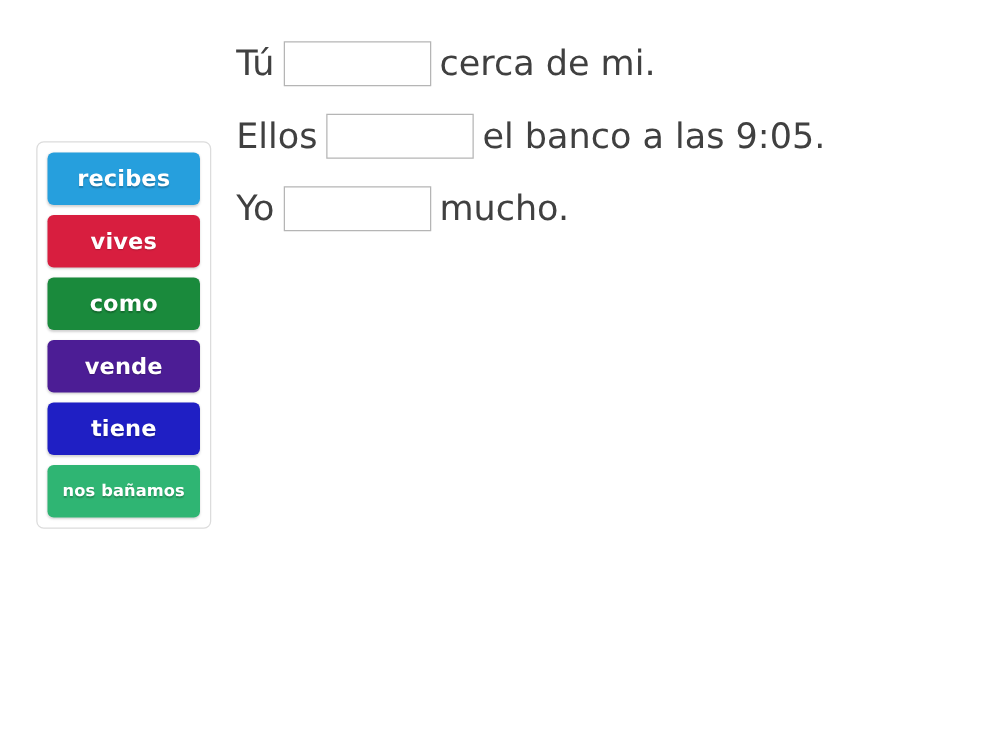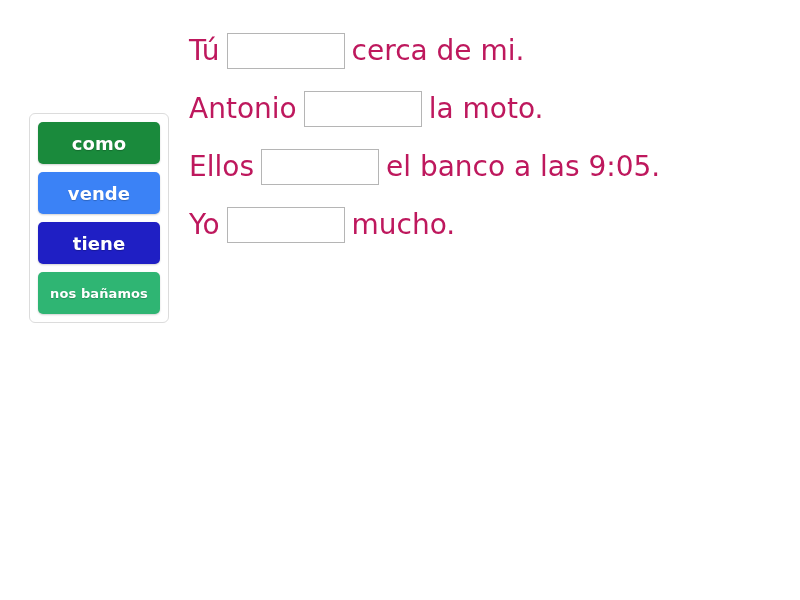--- a/index.html
+++ b/index.html
@@ -57,21 +57,21 @@
   
   #sentences {
     position: absolute;
     left: 189px;
     top: 33px;
     width: 580px;
   }
 
   .sentence {
     font-size: 28px;
-    color: #be185d;
+    color: #404040;
     line-height: 1.0;
     margin-bottom: 22px;
     display: block;
     white-space: normal;
   }
   .sentence:last-child { margin-bottom: 0; }
 
   .txt {
     vertical-align: middle;
   }
@@ -85,26 +85,27 @@
     margin: 0 7px;
     box-sizing: border-box;
   }
 </style>
 </head>
 <body>
 
 <div id="exercise">
 
   <div id="word-bank">
+      <div class="word-tile" style="background: rgb(38, 159, 221);">recibes</div>
+      <div class="word-tile" style="background: rgb(216, 30, 63);">vives</div>
       <div class="word-tile" style="background: rgb(26, 138, 60);">como</div>
-      <div class="word-tile" style="background: #3b82f6;">vende</div>
+      <div class="word-tile" style="background: #4c1d95;">vende</div>
       <div class="word-tile" style="background: rgb(31, 31, 196);">tiene</div>
       <div class="word-tile small" style="background: rgb(47, 181, 115);">nos bañamos</div>
     </div>
 
   <div id="sentences">
       <div class="sentence"><span class="txt">Tú</span><span class="blank" style="width: 118px;"></span><span class="txt">cerca de mi.</span></div>
-      <div class="sentence"><span class="txt">Antonio</span><span class="blank" style="width: 118px;"></span><span class="txt">la moto.</span></div>
       <div class="sentence"><span class="txt">Ellos</span><span class="blank" style="width: 118px;"></span><span class="txt">el banco a las 9:05.</span></div>
       <div class="sentence"><span class="txt">Yo</span><span class="blank" style="width: 118px;"></span><span class="txt">mucho.</span></div>
     </div>
 
 </div>
 
 </body></html>

